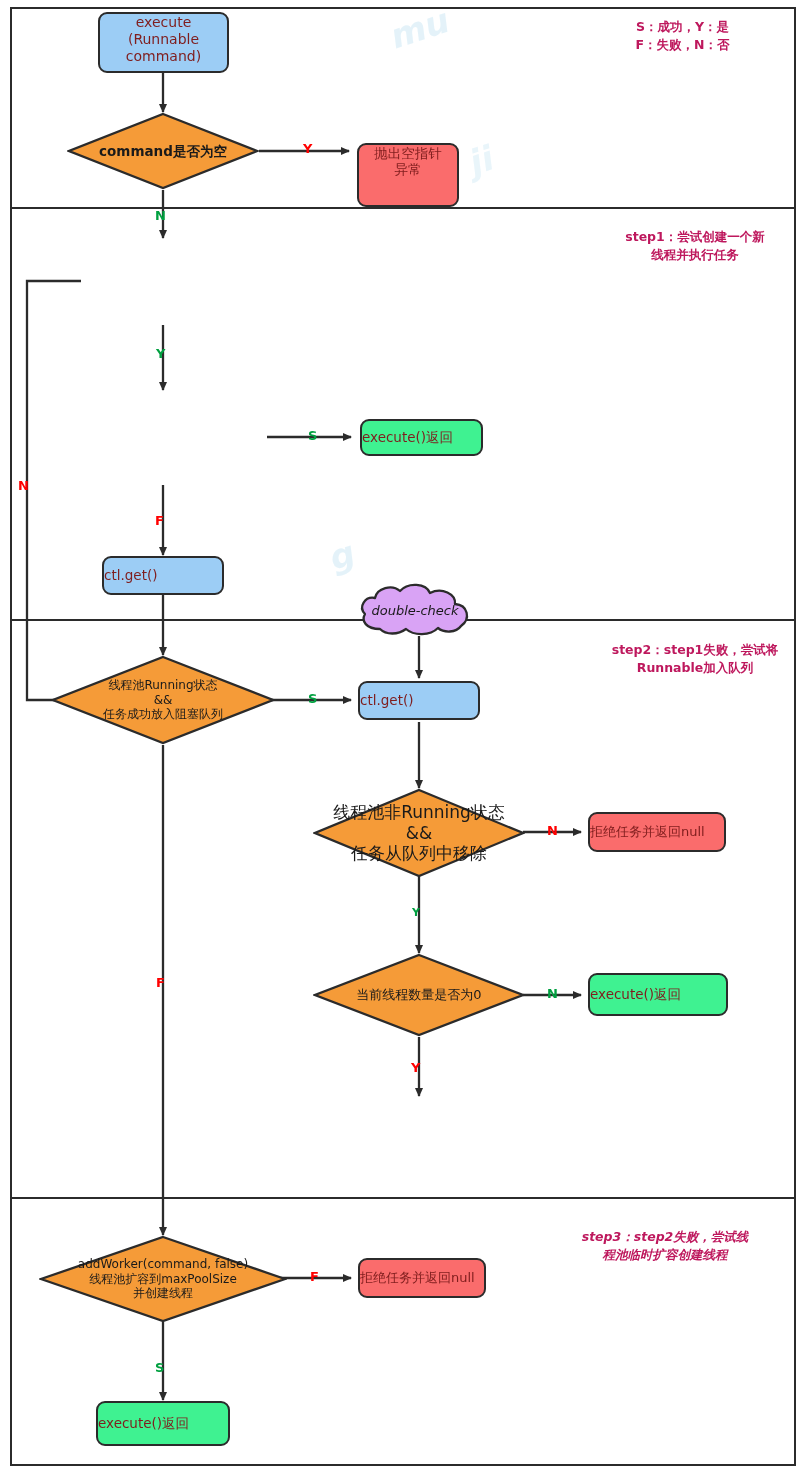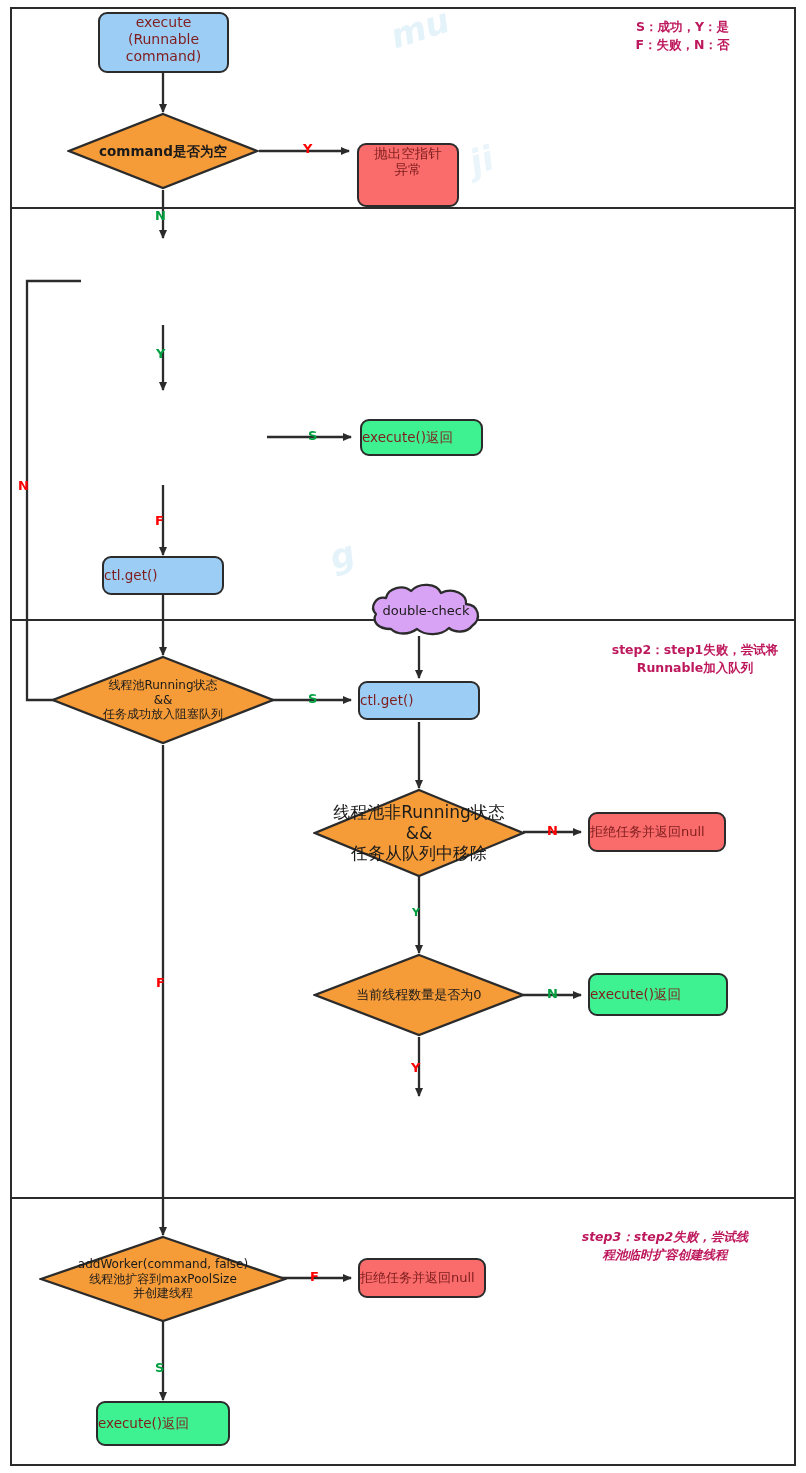--- a/index.html
+++ b/index.html
@@ -102,21 +102,21 @@
 
 
   <div class="node rrect green" style="left:360px;top:419px;width:123px;height:37px;font-size:13.5px;">
     <span>execute()返回</span>
   </div>
 
   <div class="node rrect blue" style="left:102px;top:556px;width:122px;height:39px;font-size:13.5px;">
     <span>ctl.get()</span>
   </div>
 
-  <div class="diamond-wrap" style="left:367px;top:583px;width:118px;height:56px;">
+  <div class="diamond-wrap" style="left:356px;top:583px;width:118px;height:56px;font-style:italic;">
     <svg width="118" height="56" viewBox="0 0 118 56">
       <path d="M24,46 C10,46 5,38 9,31 C2,24 9,13 19,15 C21,5 36,1 44,8 C52,-1 70,0 74,10
                C86,4 100,11 99,21 C112,22 115,36 105,43 C100,50 88,50 82,45
                C74,53 58,53 50,46 C42,52 30,52 24,46 Z" fill="#d9a3f5" stroke="#2b2b2b" stroke-width="2.3" stroke-linejoin="round"></path>
     </svg>
     <div class="diamond-label" style="font-size:13px;">
       <span>double-check</span>
     </div>
   </div>
 
@@ -196,20 +196,24 @@
   <div class="edge-label lbl-green" style="left:547px;top:986px;">N</div>
   <div class="edge-label lbl-red" style="left:411px;top:1060px;">Y</div>
   <div class="edge-label lbl-red" style="left:310px;top:1269px;">F</div>
   <div class="edge-label lbl-green" style="left:155px;top:1360px;">S</div>
 
   <div class="note" style="left:575px;top:18px;width:215px;">
     <div>S：成功，Y：是</div>
     <div>F：失败，N：否</div>
   </div>
 
+  <div class="note" style="left:595px;top:228px;width:200px;">
+    <div>step1：尝试创建一个新</div>
+    <div>线程并执行任务</div>
+  </div>
 
   <div class="note" style="left:595px;top:641px;width:200px;">
     <div>step2：step1失败，尝试将</div>
     <div>Runnable加入队列</div>
   </div>
 
   <div class="note" style="left:565px;top:1228px;width:200px;font-style:italic;">
     <div>step3：step2失败，尝试线</div>
     <div>程池临时扩容创建线程</div>
   </div>

